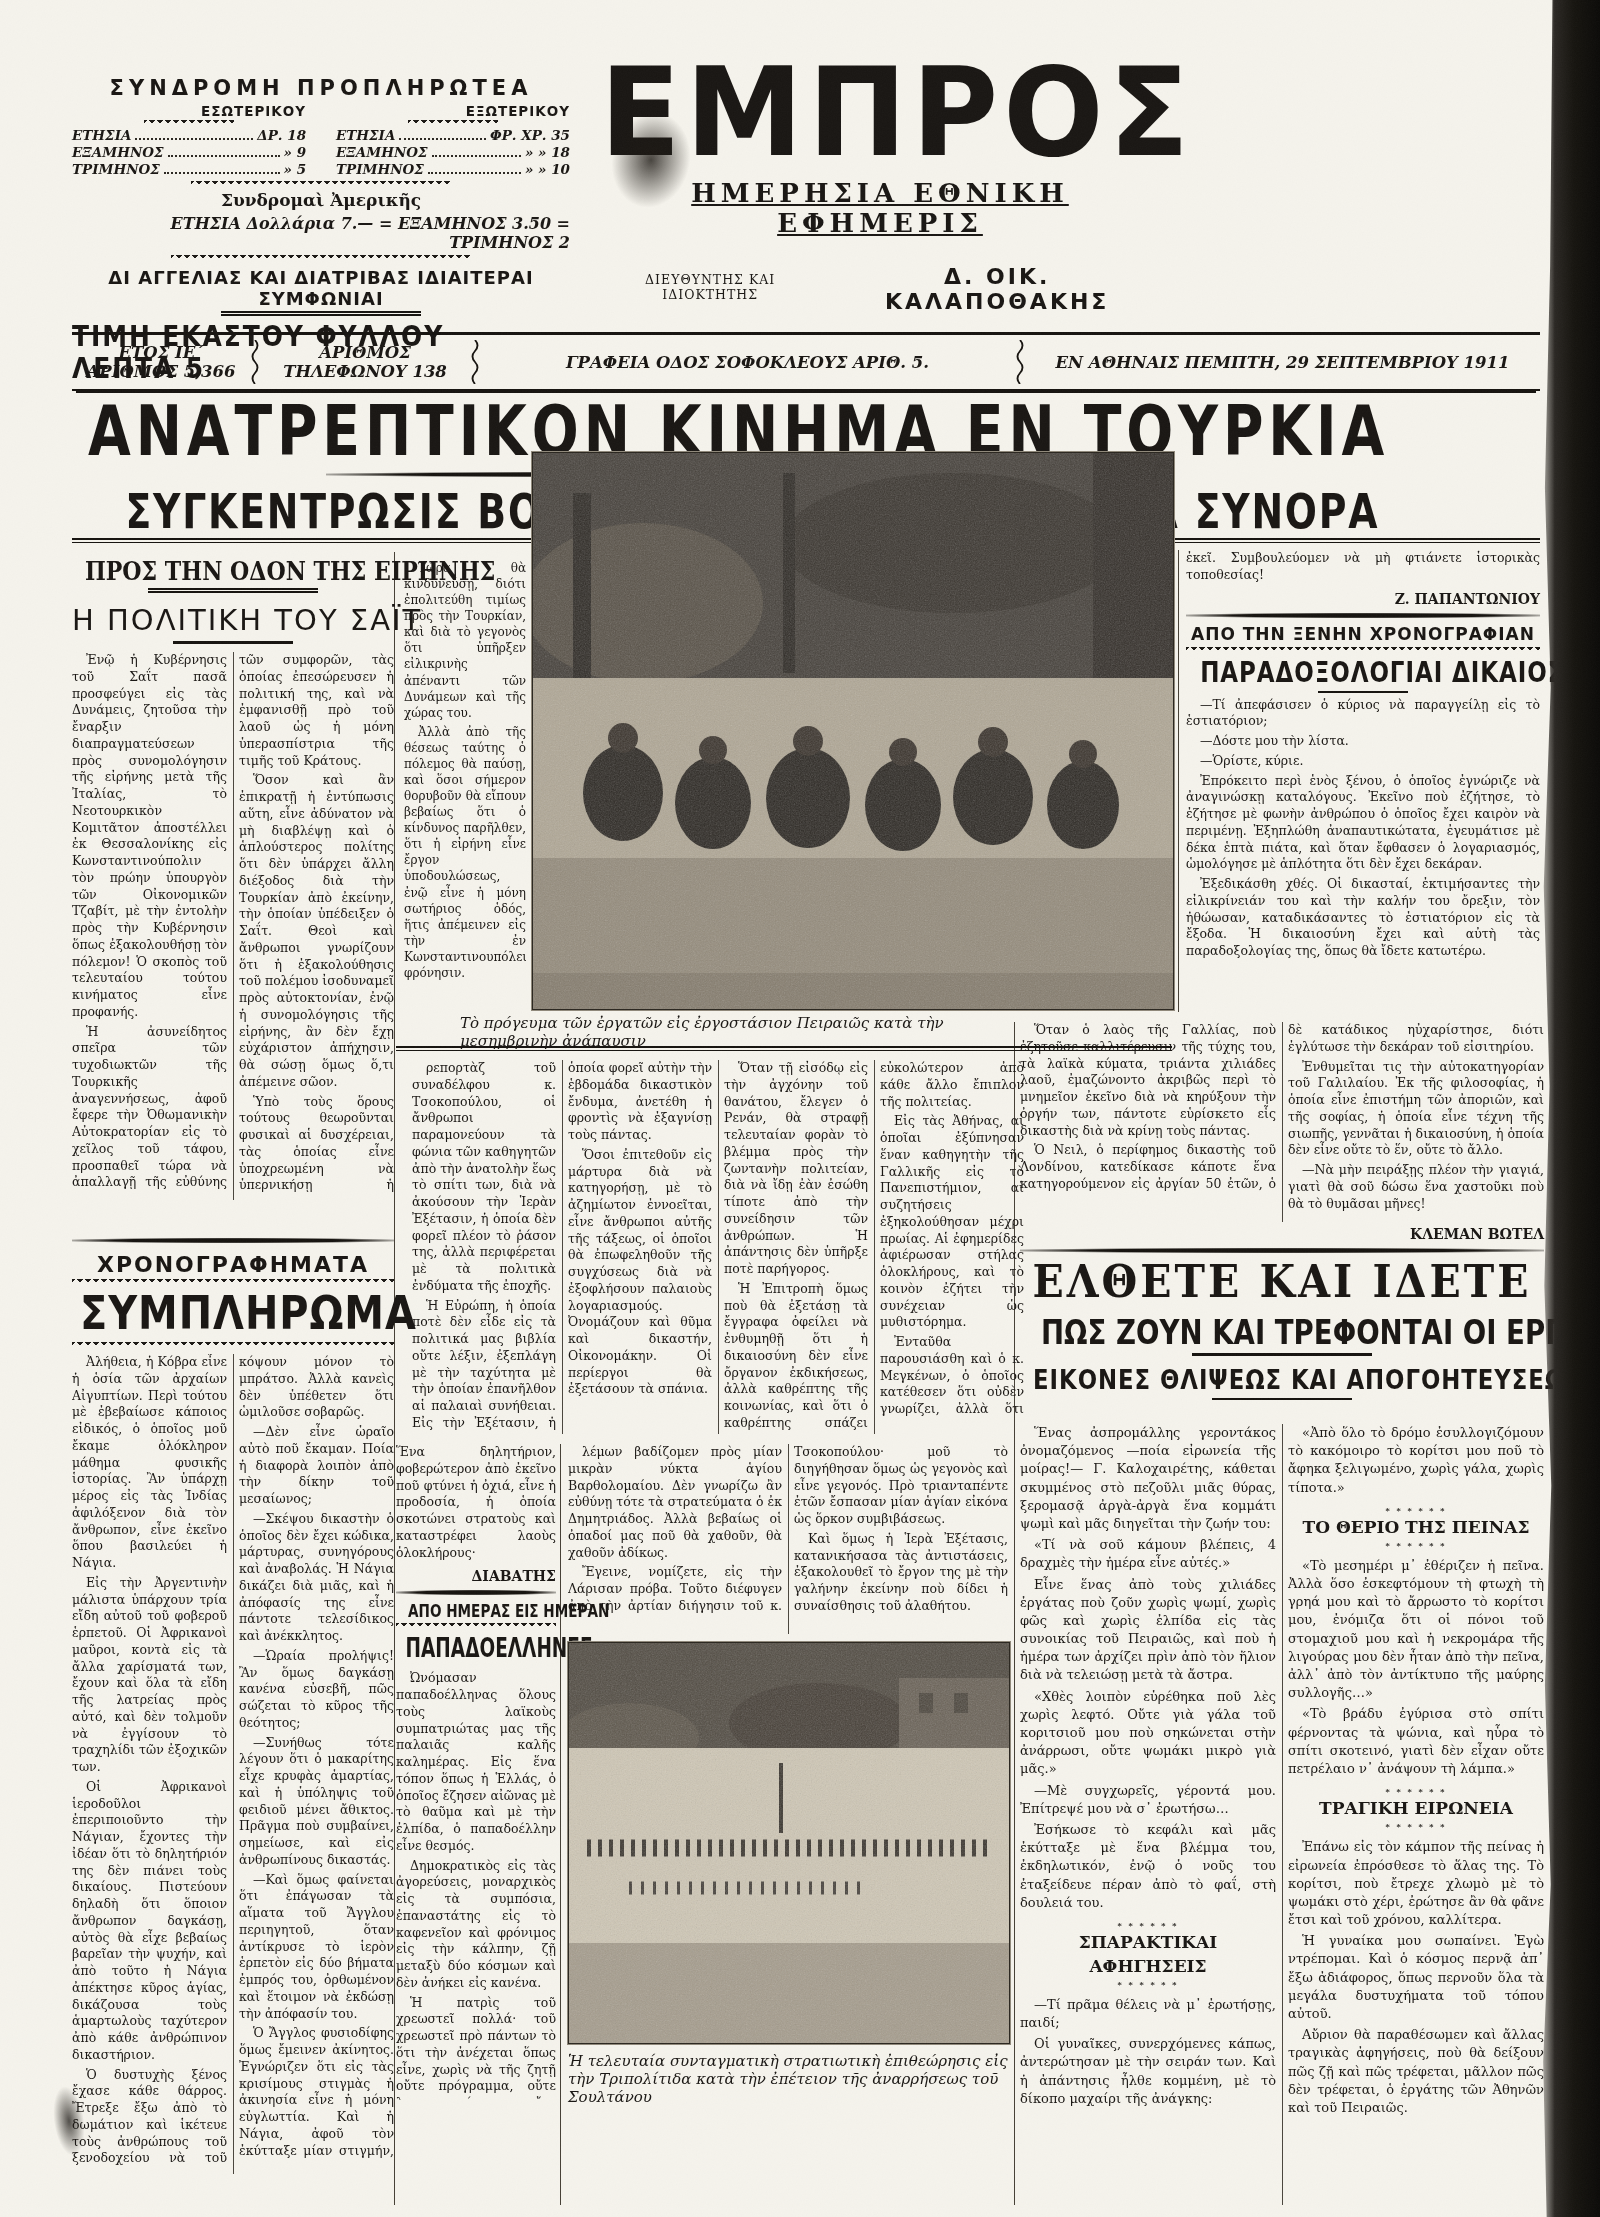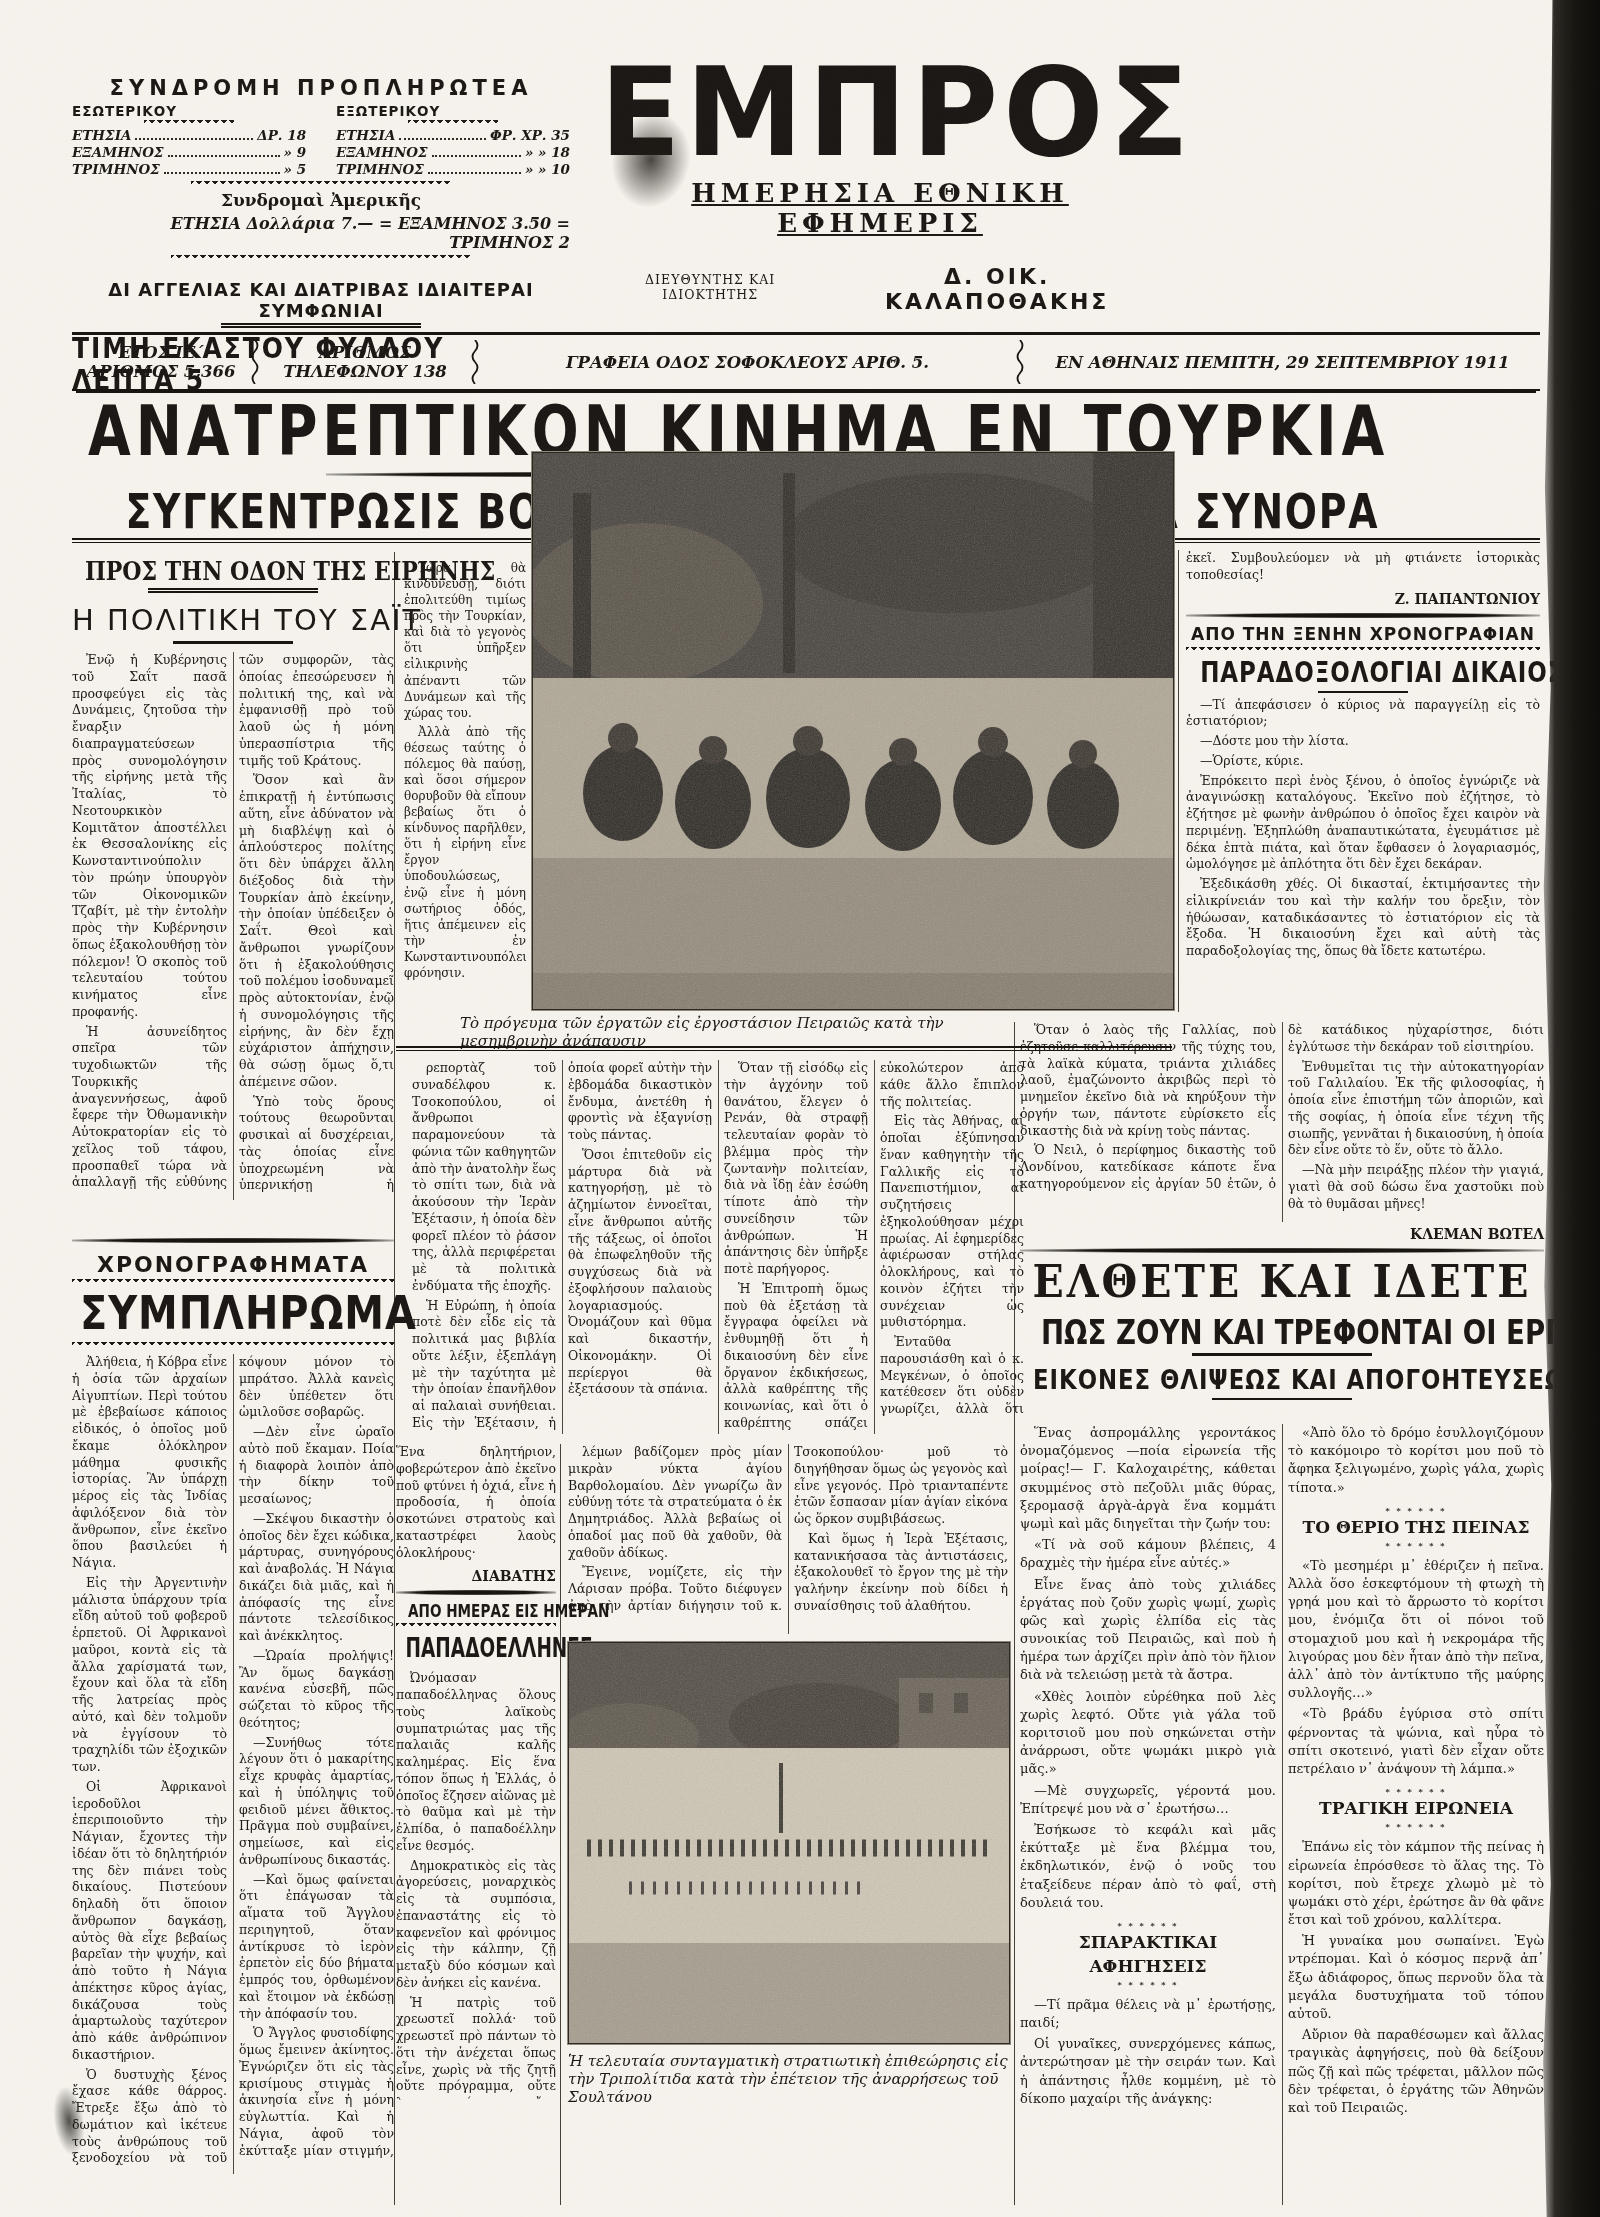--- a/index.html
+++ b/index.html
@@ -20,26 +20,26 @@
      linear-gradient(135deg,#1c1915 25%,transparent 25%),
      linear-gradient(225deg,#1c1915 25%,transparent 25%);
      background-size:8px 6px;background-repeat:repeat-x;}
   .taper{height:5px;background:radial-gradient(ellipse at center,#16130f 0%,#16130f 52%,transparent 80%);}
   .dbl{height:5px;background:linear-gradient(#16130f 0 2px,transparent 2px 4px,#16130f 4px 5px);}
   .shortrule{height:3px;background:#16130f;width:150px;margin:4px auto;}
   
   .subs-title{font-weight:bold;font-size:21px;letter-spacing:5px;text-align:center;}
   .subs-cols{display:flex;justify-content:space-between;margin-top:3px;}
   .subs-col{width:47%;}
-  .subs-label{text-align:left;font-weight:bold;font-size:13.5px;letter-spacing:1px;}
+  .subs-label{text-align:right;font-weight:bold;font-size:13.5px;letter-spacing:1px;}
   .subs-row{display:flex;align-items:baseline;font-size:13.5px;font-style:italic;font-weight:bold;height:17px;}
   .subs-leader{flex:1;border-bottom:2px dotted #2c2822;margin:0 4px 3px;}
   .america-title{text-align:center;font-weight:bold;font-size:17px;margin-top:4px;}
   .america-line{text-align:right;font-weight:bold;font-style:italic;font-size:16px;margin-top:4px;}
-  .ads-line{text-align:center;font-weight:bold;font-size:18px;letter-spacing:1px;margin-top:19px;}
+  .ads-line{text-align:center;font-weight:bold;font-size:18px;letter-spacing:1px;margin-top:7px;}
   .ads-underline{width:200px;height:5px;margin:2px auto 0;background:linear-gradient(#16130f 0 2px,transparent 2px 3px,#16130f 3px 5px);}
   .price-line{font-weight:bold;font-size:26px;letter-spacing:2px;margin-top:6px;transform:scale(.96,1.08);transform-origin:left;}
   .np-title{font-weight:900;font-size:118px;line-height:.95;letter-spacing:5px;transform:scale(1,1.04);}
   .np-sub{font-weight:bold;font-size:26px;letter-spacing:5px;margin-top:10px;}
   .np-dir{margin-top:26px;display:flex;justify-content:center;align-items:baseline;gap:14px;}
   .np-dir-label{font-size:12.5px;letter-spacing:1px;}
   .np-dir-name{font-weight:bold;font-size:22px;letter-spacing:3px;}
   
   #dateline{display:flex;align-items:center;border-top:3px solid #16130f;border-bottom:2px solid #16130f;
             box-shadow:0 6px 0 -4px #16130f;height:54px;}

